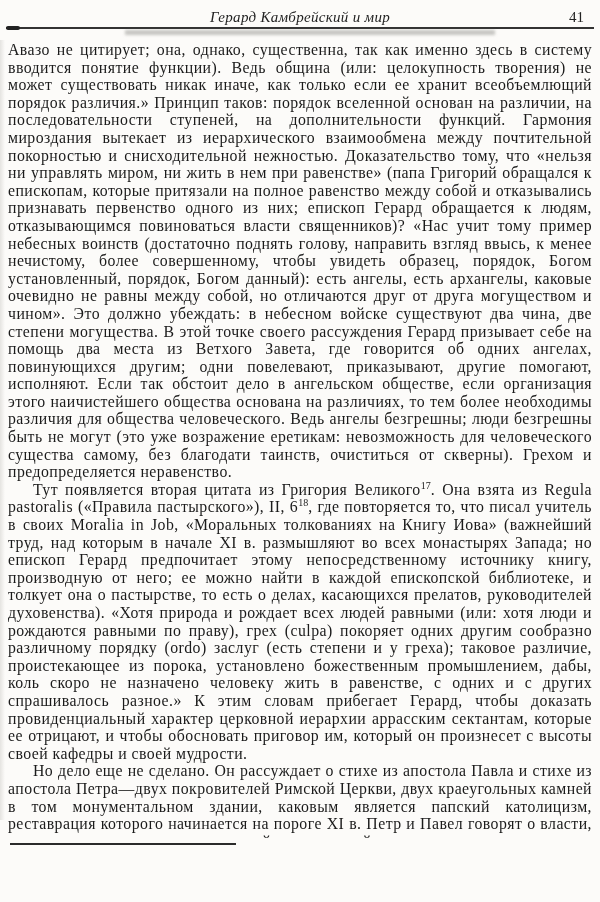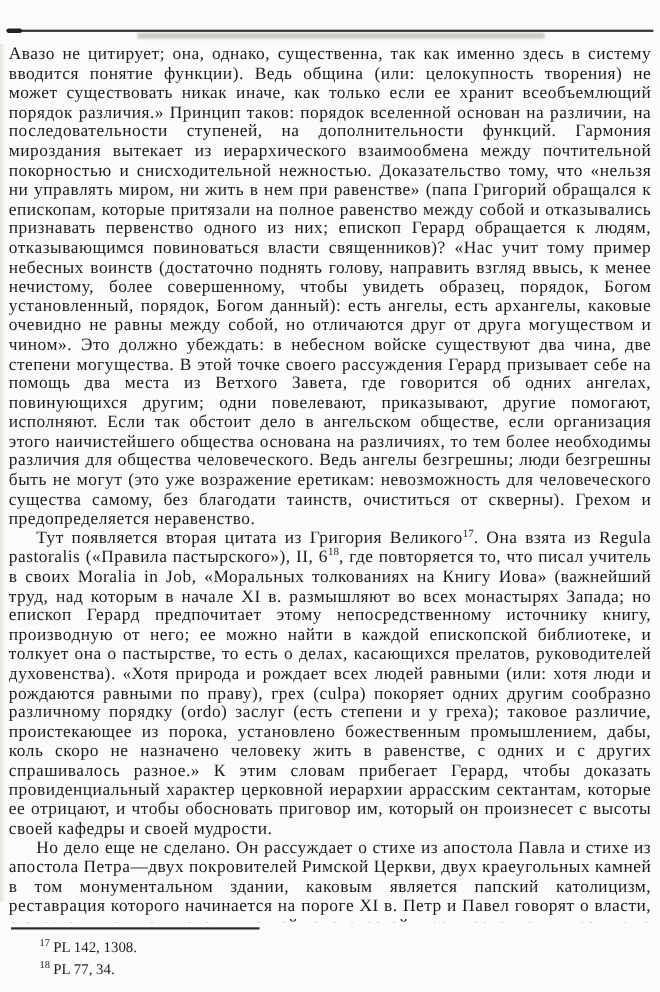--- a/index.html
+++ b/index.html
@@ -103,31 +103,31 @@
     top: 40px; left: 0;
     width: 5px; height: 780px;
     background: linear-gradient(to right, rgba(160,158,152,0.25), rgba(160,158,152,0));
   }
 </style>
 </head>
 <body>
 
 <div class="page">
 
+  <div class="running-head">
+    <div class="head-title">Герард Камбрейский и мир</div>
+    <div class="head-pagenum">41</div>
+  </div>
 
   <div class="head-rule"></div>
   <div class="head-rule-endblob"></div>
   <div class="head-rule-smudge"></div>
   <div class="edge-shade"></div>
 
   <div class="body-text">
       <p class="para"><span>Авазо не цитирует; она, однако, существенна, так как именно здесь в систему вводится понятие функции). </span><span class="it">Ведь община (или: целокупность творения) не может существовать никак иначе, как только если ее хранит всеобъемлющий порядок различия.»</span><span> Принцип таков: порядок вселенной основан на различии, на последовательности ступеней, на дополнительности функций. Гармония мироздания вытекает из иерархического взаимообмена между почтительной покорностью и снисходительной нежностью. Доказательство тому, что «</span><span class="it">нельзя ни управлять миром, ни жить в нем при равенстве</span><span>» (папа Григорий обращался к епископам, которые притязали на полное равенство между собой и отказывались признавать первенство одного из них; епископ Герард обращается к людям, отказывающимся повиноваться власти священников)? «</span><span class="it">Нас учит тому пример небесных воинств</span><span> (достаточно поднять голову, направить взгляд ввысь, к менее нечистому, более совершенному, чтобы увидеть образец, порядок, Богом установленный, порядок, Богом данный): </span><span class="it">есть ангелы, есть архангелы, каковые очевидно не равны между собой, но отличаются друг от друга могуществом и чином</span><span>». Это должно убеждать: в небесном войске существуют два чина, две степени могущества. В этой точке своего рассуждения Герард призывает себе на помощь два места из Ветхого Завета, где говорится об одних ангелах, повинующихся другим; одни повелевают, приказывают, другие помогают, исполняют. Если так обстоит дело в ангельском обществе, если организация этого наичистейшего общества основана на различиях, то тем более необходимы различия для общества человеческого. Ведь ангелы безгрешны; люди безгрешны быть не могут (это уже возражение еретикам: невозможность для человеческого существа самому, без благодати таинств, очиститься от скверны). Грехом и предопределяется неравенство.</span></p>
       <p class="para indent"><span>Тут появляется вторая цитата из Григория Великого</span><sup>17</sup><span>. Она взята из </span><span class="it">Regula pastoralis</span><span> («Правила пастырского»), II, 6</span><sup>18</sup><span>, где повторяется то, что писал учитель в своих </span><span class="it">Moralia in Job</span><span>, «Моральных толкованиях на Книгу Иова» (важнейший труд, над которым в начале XI в. размышляют во всех монастырях Запада; но епископ Герард предпочитает этому непосредственному источнику книгу, производную от него; ее можно найти в каждой епископской библиотеке, и толкует она о пастырстве, то есть о делах, касающихся прелатов, руководителей духовенства). «</span><span class="it">Хотя природа и рождает всех людей равными (или: хотя люди и рождаются равными по праву), грех</span><span> (culpa) </span><span class="it">покоряет одних другим сообразно различному порядку</span><span> (ordo) </span><span class="it">заслуг</span><span> (есть степени и у греха); </span><span class="it">таковое различие, проистекающее из порока, установлено божественным промышлением, дабы, коль скоро не назначено человеку жить в равенстве, с одних и с других спрашивалось разное.»</span><span> К этим словам прибегает Герард, чтобы доказать провиденциальный характер церковной иерархии аррасским сектантам, которые ее отрицают, и чтобы обосновать приговор им, который он произнесет с высоты своей кафедры и своей мудрости.</span></p>
       <p class="para indent"><span>Но дело еще не сделано. Он рассуждает о стихе из апостола Павла и стихе из апостола Петра—двух покровителей Римской Церкви, двух краеугольных камней в том монументальном здании, каковым является папский католицизм, реставрация которого начинается на пороге XI в. Петр и Павел говорят о власти, о справедливом повиновении всякой человеческой твари верховному властителю и тем, кого он уполномочил. Герард напоминает, что</span></p>
     </div>
 
   <div class="fn-rule"></div>
-  <div class="footnotes">
-      <div class="footnote"><sup>17</sup><span>PL 142, 1308.</span></div>
-      <div class="footnote"><sup>18</sup><span>PL 77, 34.</span></div>
-    </div>
 
 </div>
 
 </body></html>

